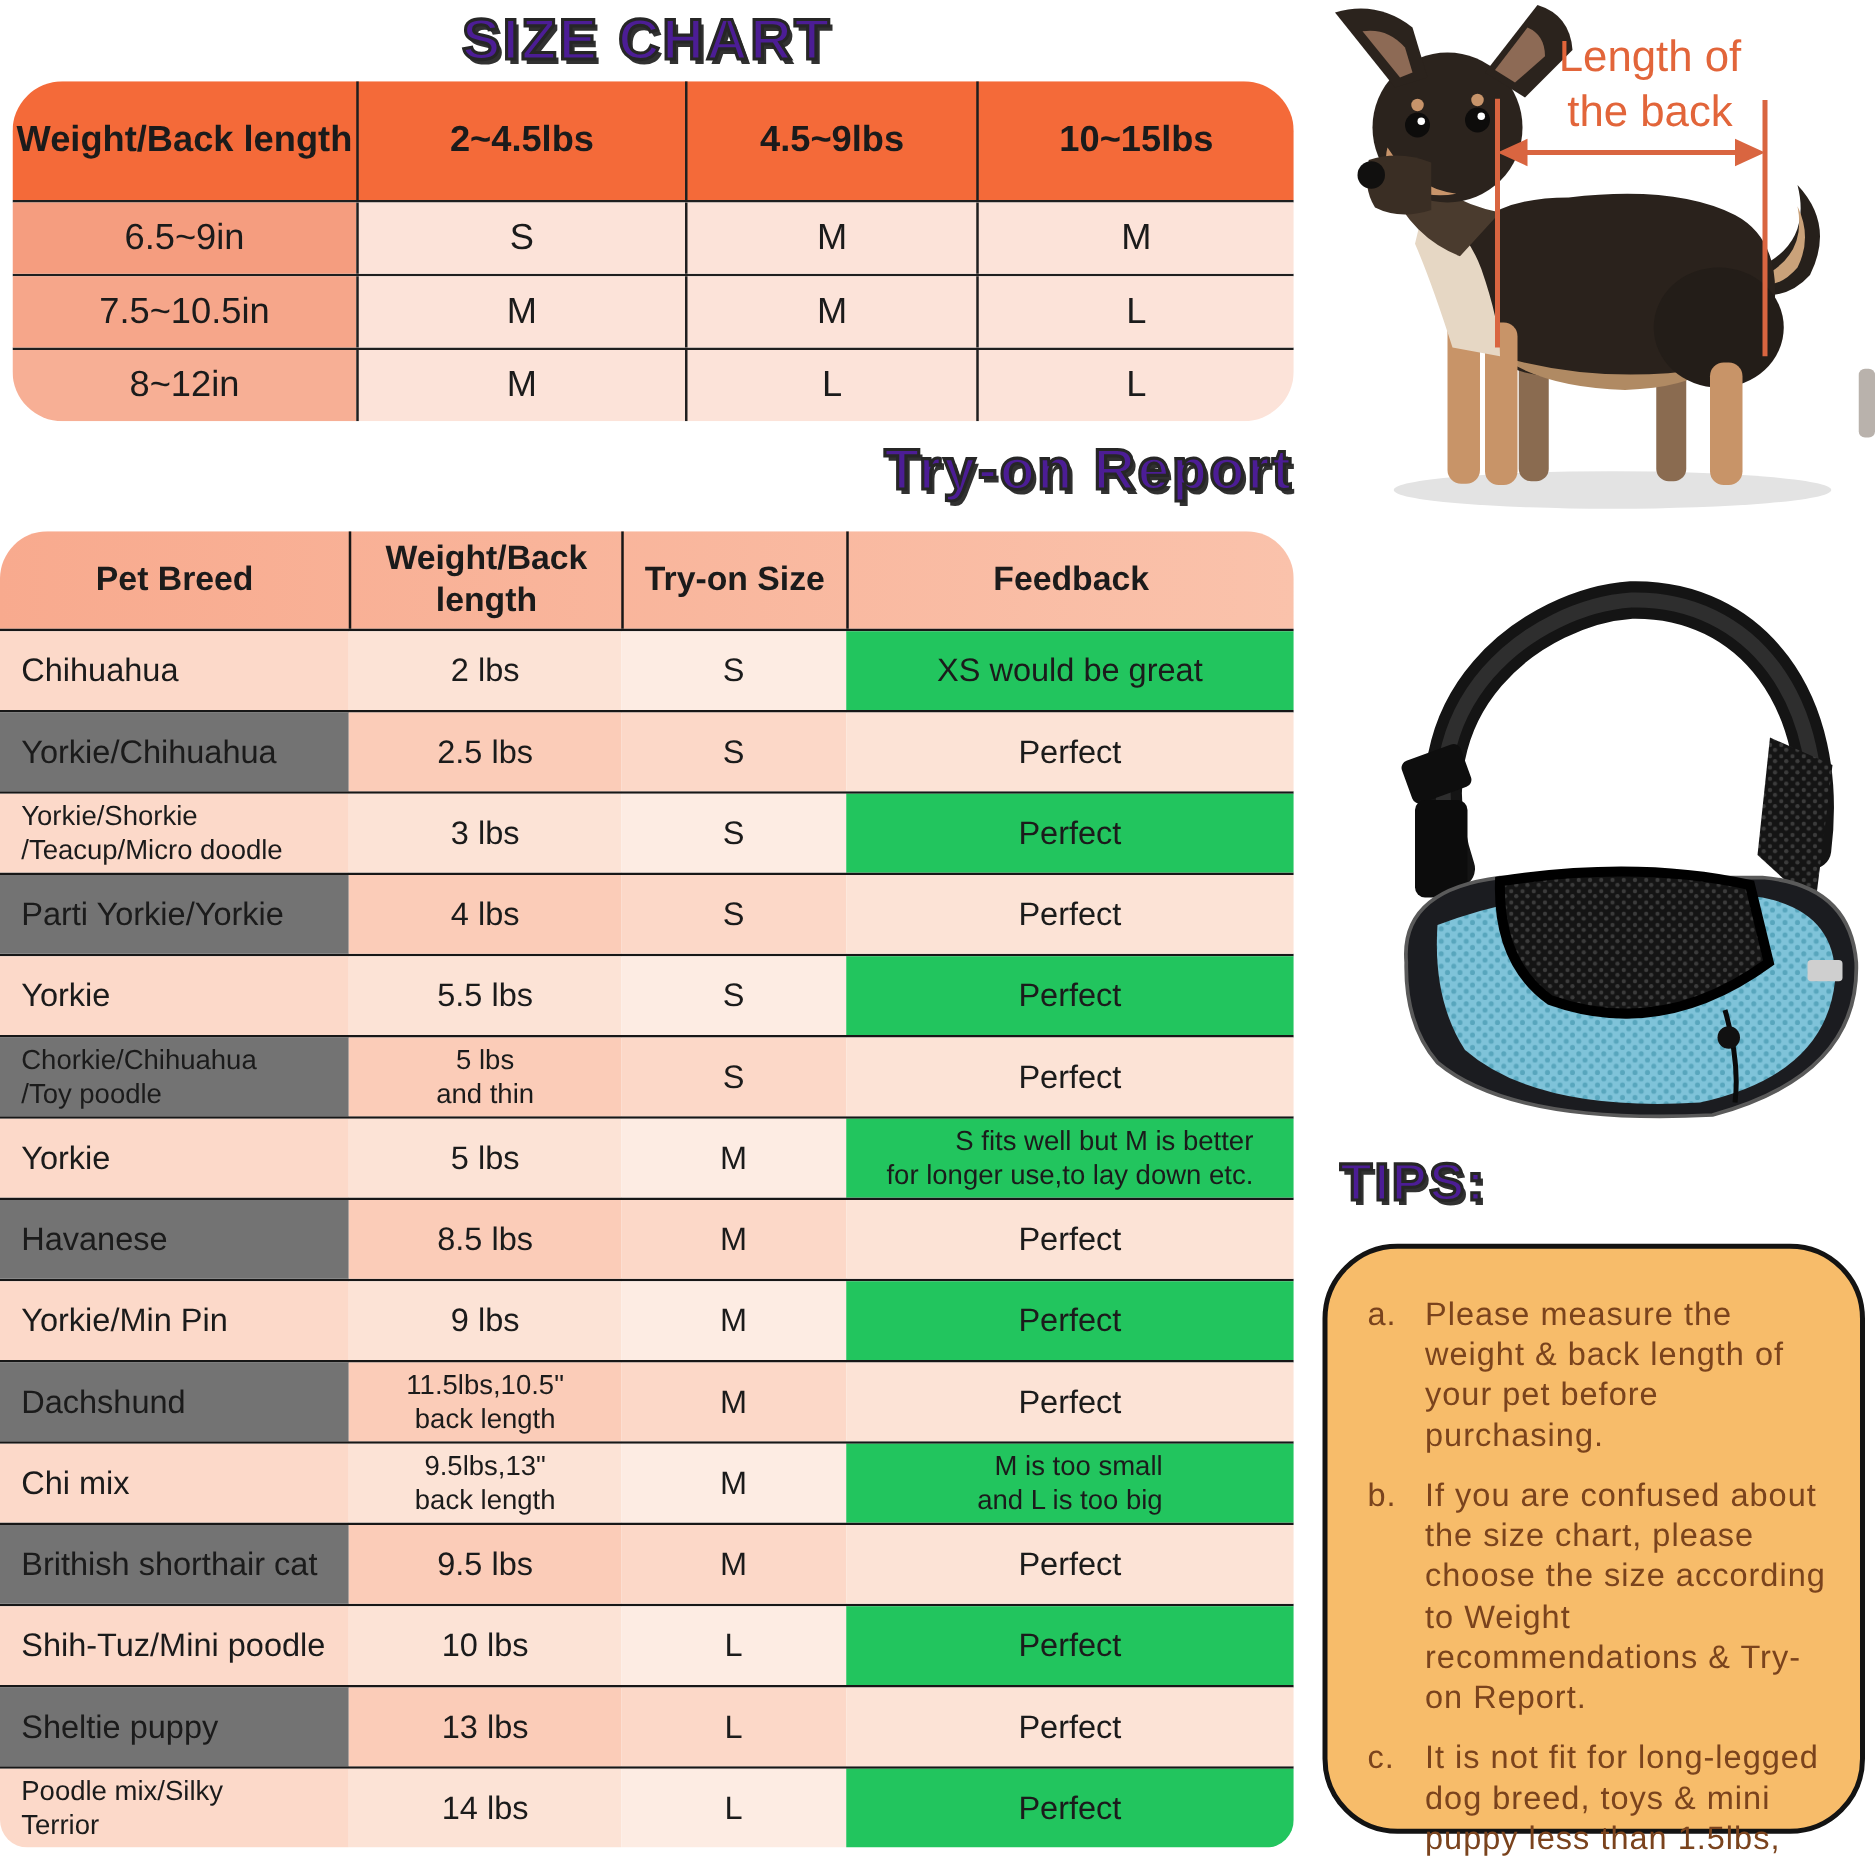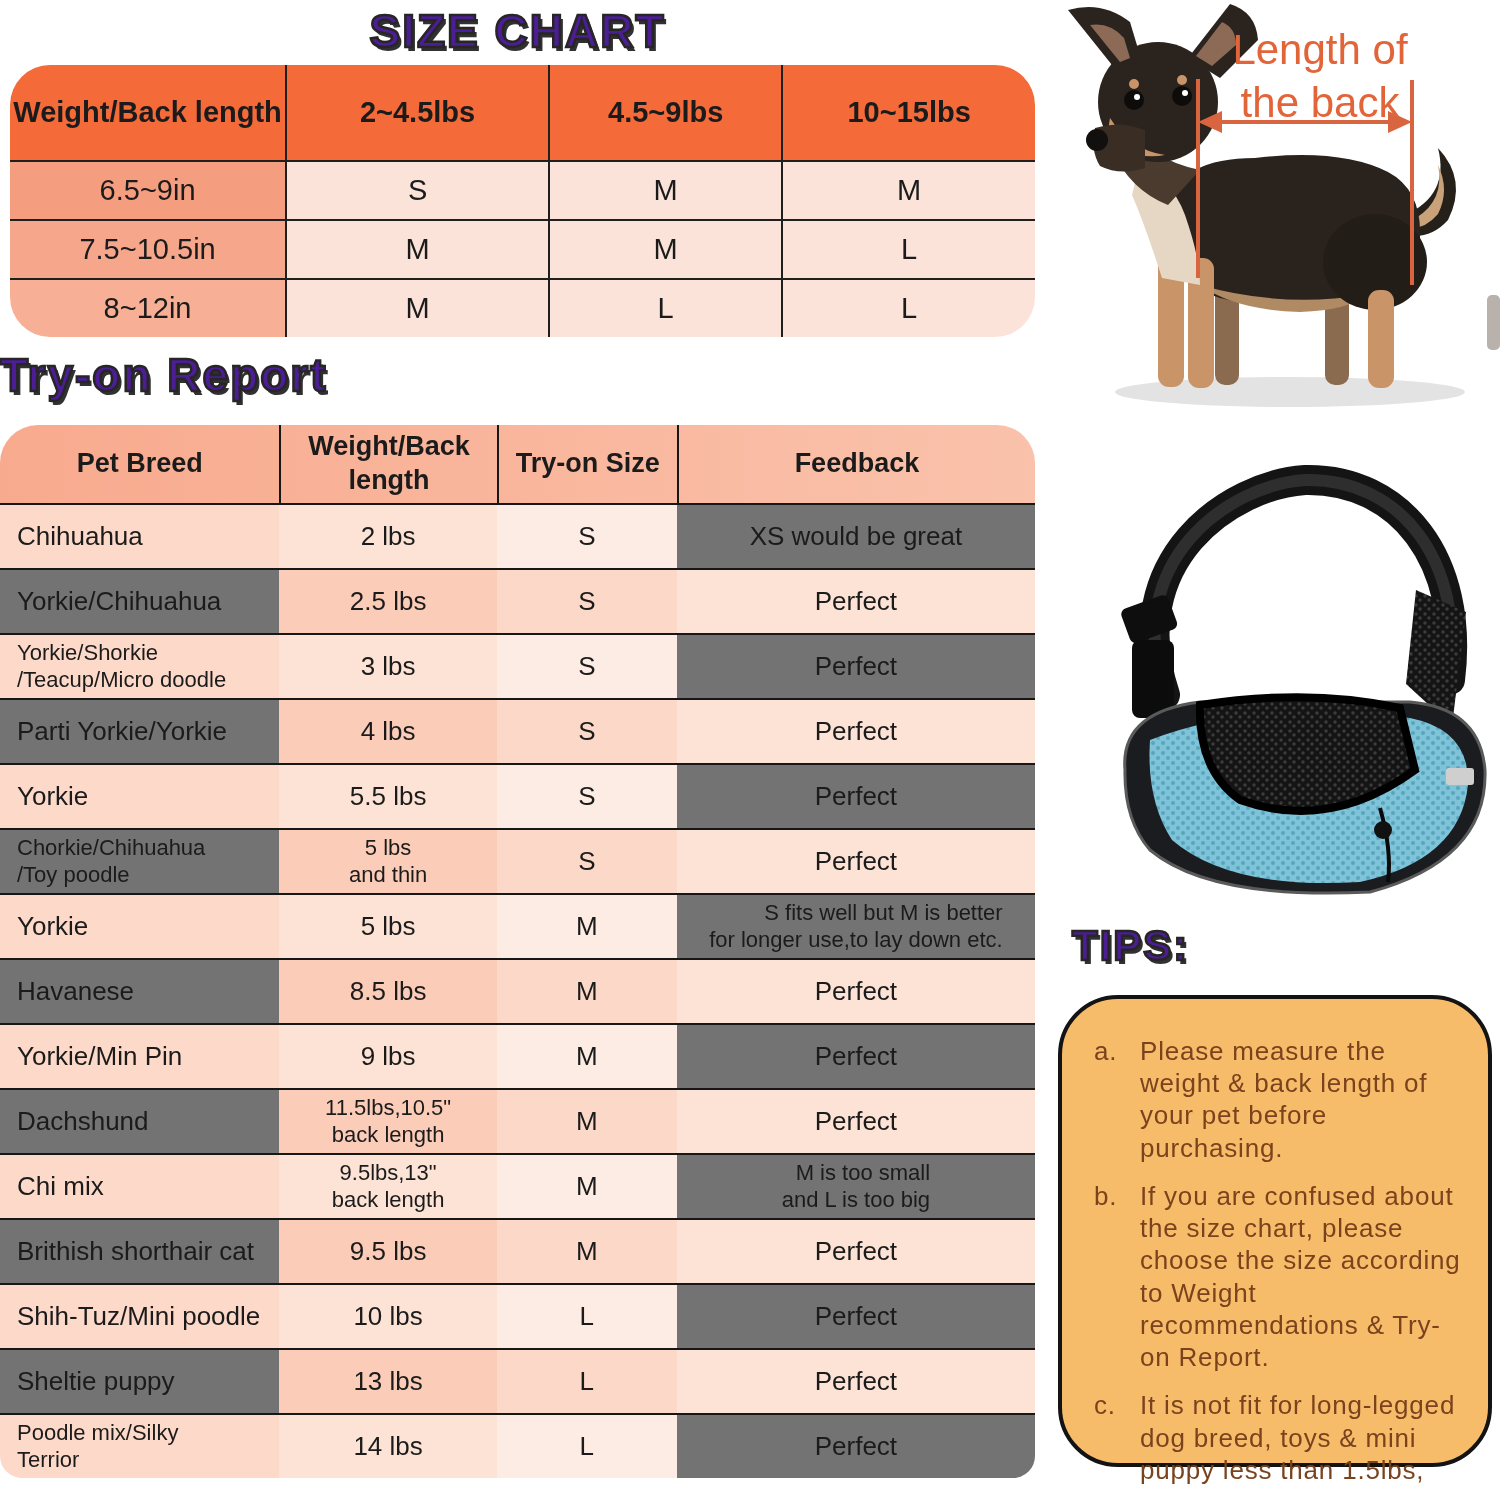--- a/index.html
+++ b/index.html
@@ -7,21 +7,21 @@
     position:relative;width:1500px;height:1486px;background:#ffffff;
     font-family:"Liberation Sans", sans-serif;color:#1b1b1b;overflow:hidden;
   }
   
   .bubble{
     font-weight:bold;color:#4c1d95;letter-spacing:2px;
     -webkit-text-stroke:2.5px #262626;
     text-shadow:3px 4px 0 rgba(38,38,38,.95);
   }
   .size-title{position:absolute;top:4px;left:0;width:1035px;text-align:center;font-size:46px;}
-  .tryon-title{position:absolute;top:348px;left:0;width:1035px;text-align:left;font-size:46px;}
+  .tryon-title{position:absolute;top:348px;left:0;width:1035px;text-align:right;font-size:46px;}
   .tips-title{position:absolute;top:922px;left:1072px;font-size:42px;}
 
   
   .size-table{position:absolute;left:10px;top:65px;width:1025px;border-radius:40px;overflow:hidden;}
   .sc-row{display:flex;height:57px;border-top:2px solid #1f1f1f;}
   .sc-row.header{height:95px;border-top:none;background:#f46a39;}
   .sc-cell{display:flex;align-items:center;justify-content:center;font-size:29px;}
   .sc-cell:nth-child(n+2){border-left:2px solid #1f1f1f;}
   .header .sc-cell{font-weight:bold;}
   .w1{width:27%;}.w2{width:25.6%;}.w3{width:22.7%;}.w4{width:24.7%;}
@@ -36,31 +36,31 @@
   .to-row.header{height:78px;border-top:none;background:linear-gradient(90deg,#f8aa8e,#fac2ab);}
   .to-cell{display:flex;align-items:center;justify-content:center;text-align:center;
            font-size:26px;white-space:pre-line;box-sizing:border-box;line-height:1.25;}
   .t1{width:27%;}.t2{width:21%;}.t3{width:17.4%;text-align:center;}.t4{width:34.6%;text-align:right;}
   .to-row:not(.header) .t1{justify-content:flex-start;text-align:left;padding-left:17px;}
   .header .to-cell{font-weight:bold;font-size:27px;}
   .header .to-cell + .to-cell{border-left:2px solid #171717;}
   .to-row:not(.header) .t1{background:#fcd9c9;}
   .to-row:not(.header) .t2{background:#fce3d6;}
   .to-row:not(.header) .t3{background:#fdece3;}
-  .to-row:not(.header) .t4{background:#737373;}
+  .to-row:not(.header) .t4{background:#22c55e;}
   .to-row.alt .t1{background:#737373;}
   .to-row.alt .t2{background:#fbccb8;}
   .to-row.alt .t3{background:#fcd8c8;}
   .to-row.alt .t4{background:#fce3d6;}
   .sm{font-size:22px;line-height:1.2;}
 
   
   .dog-fig{position:absolute;left:1050px;top:0;width:450px;height:420px;}
   .back-label{position:absolute;left:1215px;top:24px;width:210px;text-align:center;
-              font-size:42px;line-height:1.25;color:#e2653a;white-space:pre-line;}
+              font-size:35px;line-height:1.25;color:#e2653a;white-space:pre-line;}
   .bag-fig{position:absolute;left:1080px;top:440px;width:420px;height:470px;}
 
   
   .tips-box{position:absolute;left:1058px;top:995px;width:434px;height:472px;box-sizing:border-box;
             background:#f7bc6a;border:4px solid #131313;border-radius:60px;
             padding:36px 24px 14px 32px;}
   .tip{display:flex;margin-bottom:16px;color:#7a431d;font-size:26px;line-height:1.24;letter-spacing:.8px;}
   .tip-key{width:46px;flex:none;}
   .tip-text{flex:1;}
 </style>

